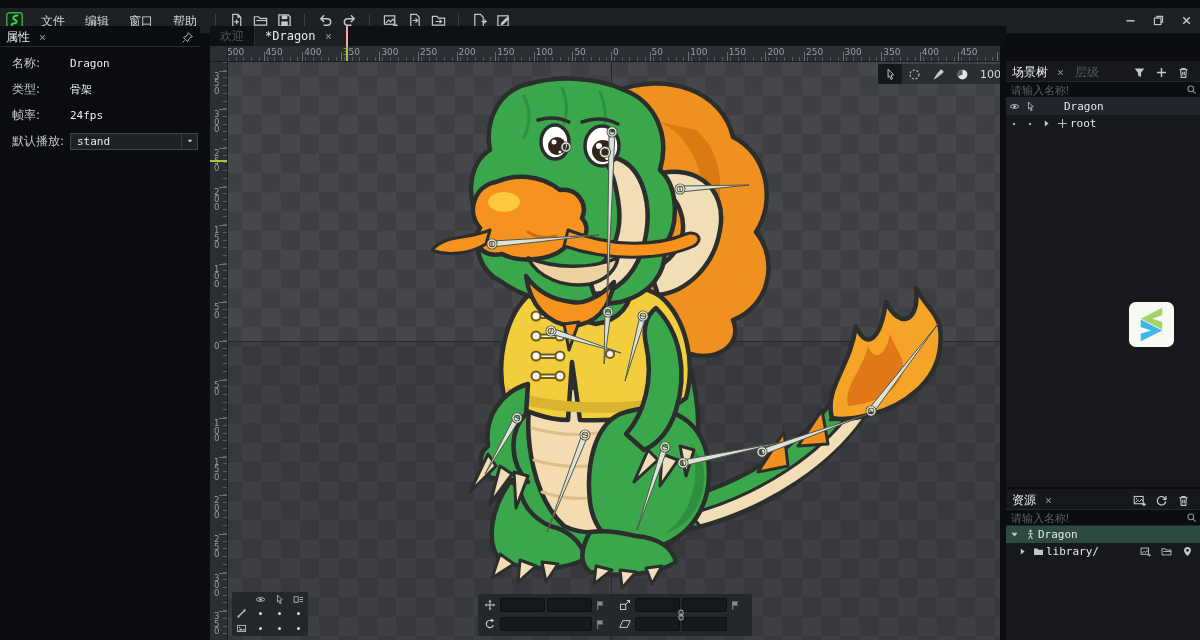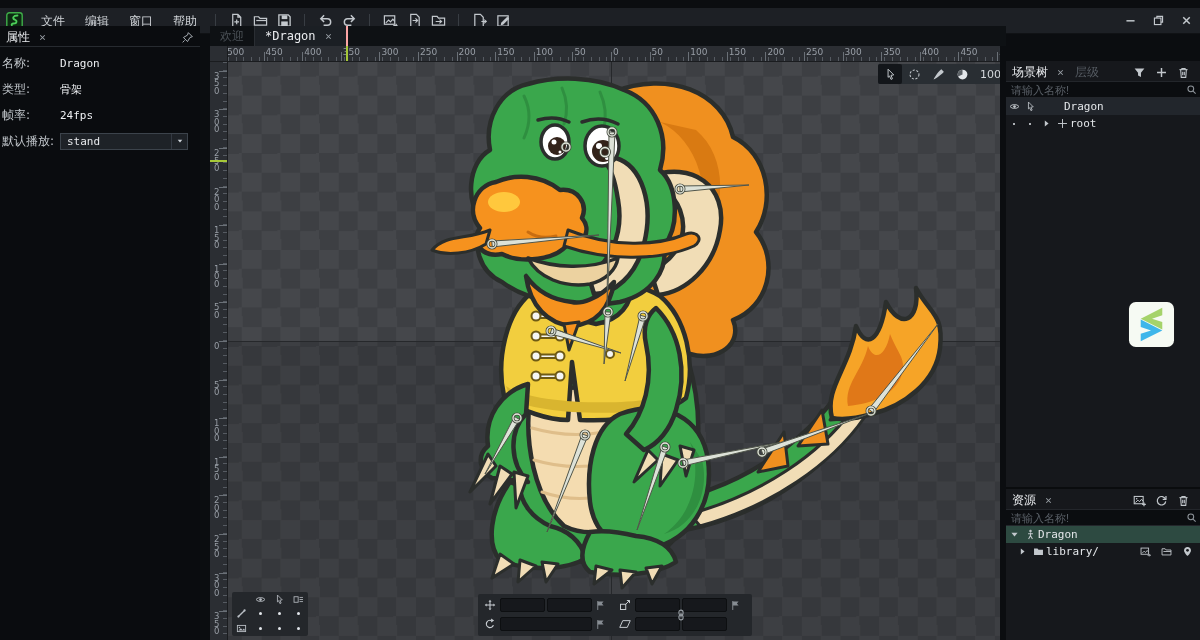--- a/index.html
+++ b/index.html
@@ -24,21 +24,21 @@
 
   
   #props { position:absolute; left:0; top:26px; width:200px; height:614px; background:#0a0c0f; }
   .panel-head { height:19px; margin-top:2px; display:flex; align-items:center;
     border-bottom:1px solid #272b30; padding:0 6px; }
   .panel-title { color:#e9ebee; margin-right:5px; }
   .close-x { color:#9aa0a6; width:14px; height:14px; }
   .close-x svg { width:9px; height:9px; }
   #props-pin { margin-left:auto; color:#aab0b6; }
   #props-pin svg { width:13px; height:13px; }
-  .prop-row { display:flex; align-items:center; height:20px; margin-top:6px; padding-left:2px; }
+  .prop-row { display:flex; align-items:center; height:20px; margin-top:6px; padding-left:12px; }
   .prop-label { width:58px; color:#c3c8cd; flex:none; }
   .prop-value { color:#eef0f3; font-size:11px; }
   #play-select { width:128px; height:17px; background:#1e2227; border:1px solid #3c434b;
     display:flex; align-items:center; font-size:11px; color:#e8eaed; }
   #play-select .sel-text { flex:1; padding-left:6px; }
   #play-select .sel-arrow { width:16px; height:100%; display:flex; align-items:center;
     justify-content:center; color:#cfd4d9; border-left:1px solid #333942; }
   #play-select .sel-arrow svg { width:8px; height:8px; }
   .checkbox { width:12px; height:12px; border:1px solid #8b9197; margin-right:7px; background:transparent; }
 

